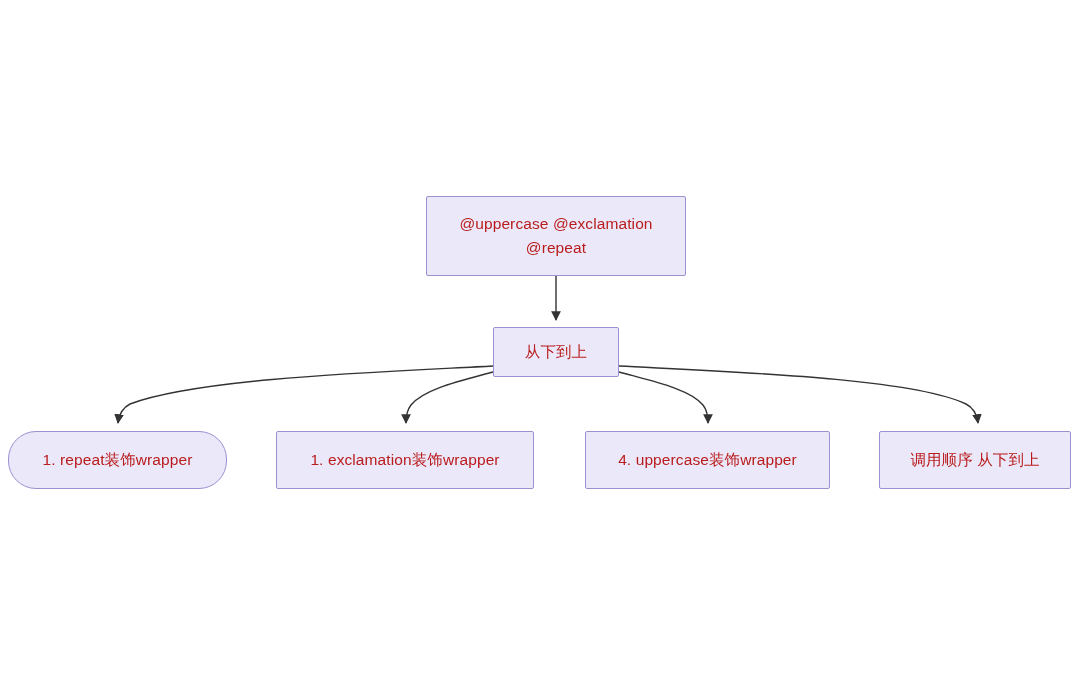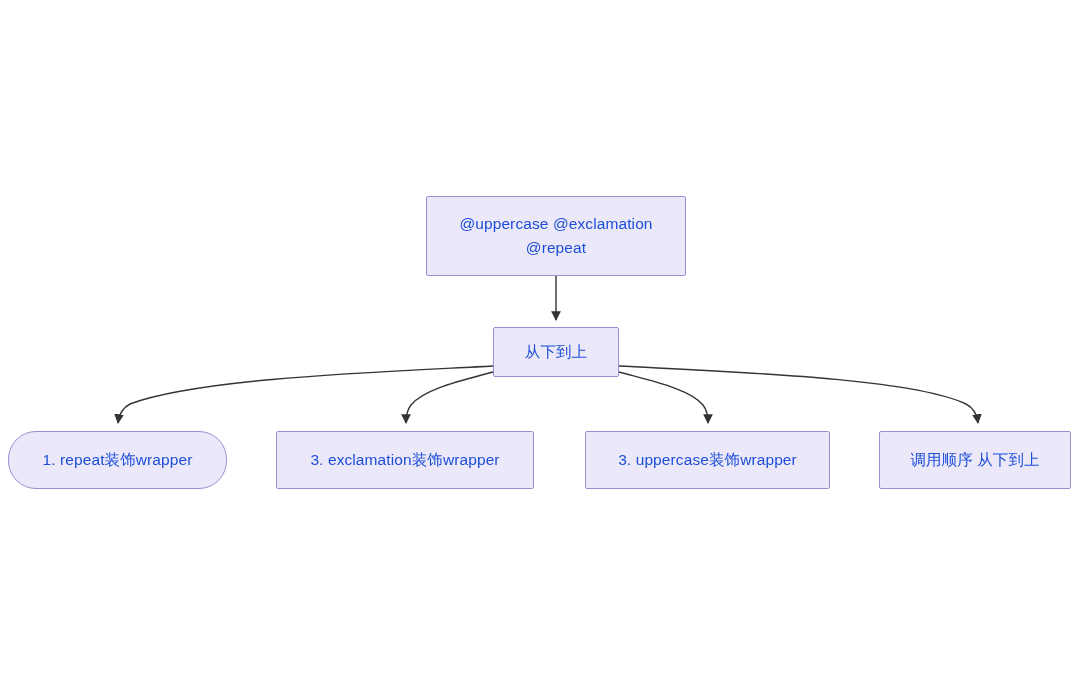--- a/index.html
+++ b/index.html
@@ -30,21 +30,21 @@
   .node {
     position: absolute;
     box-sizing: border-box;
     background: #ebe8fa;
     border: 1px solid #9d8fd0;
     border-radius: 2px;
     display: flex;
     align-items: center;
     justify-content: center;
     text-align: center;
-    color: #1d4ed8;
+    color: #b91c1c;
     font-size: 15.5px;
     line-height: 1.55;
     letter-spacing: 0.1px;
     padding: 4px 8px;
   }
   .node-label {
     display: block;
     white-space: pre-line;
   }
   
@@ -85,24 +85,24 @@
 
   <div class="node" id="node-exec-order">
     <span class="node-label">从下到上</span>
   </div>
 
   <div class="node" id="node-step-1">
     <span class="node-label">1. repeat装饰wrapper</span>
   </div>
 
   <div class="node" id="node-step-2">
-    <span class="node-label">3. exclamation装饰wrapper</span>
+    <span class="node-label">1. exclamation装饰wrapper</span>
   </div>
 
   <div class="node" id="node-step-3">
-    <span class="node-label">3. uppercase装饰wrapper</span>
+    <span class="node-label">4. uppercase装饰wrapper</span>
   </div>
 
   <div class="node" id="node-note">
     <span class="node-label">调用顺序 从下到上</span>
   </div>
 
 </div>
 
 </body></html>

